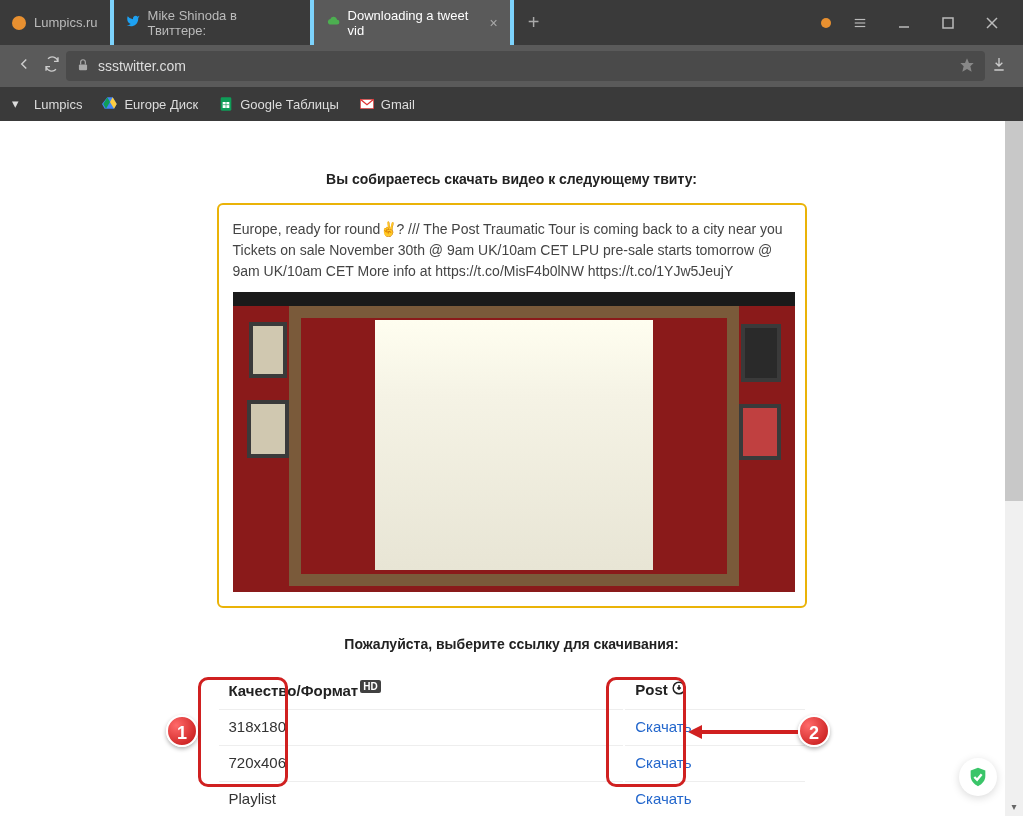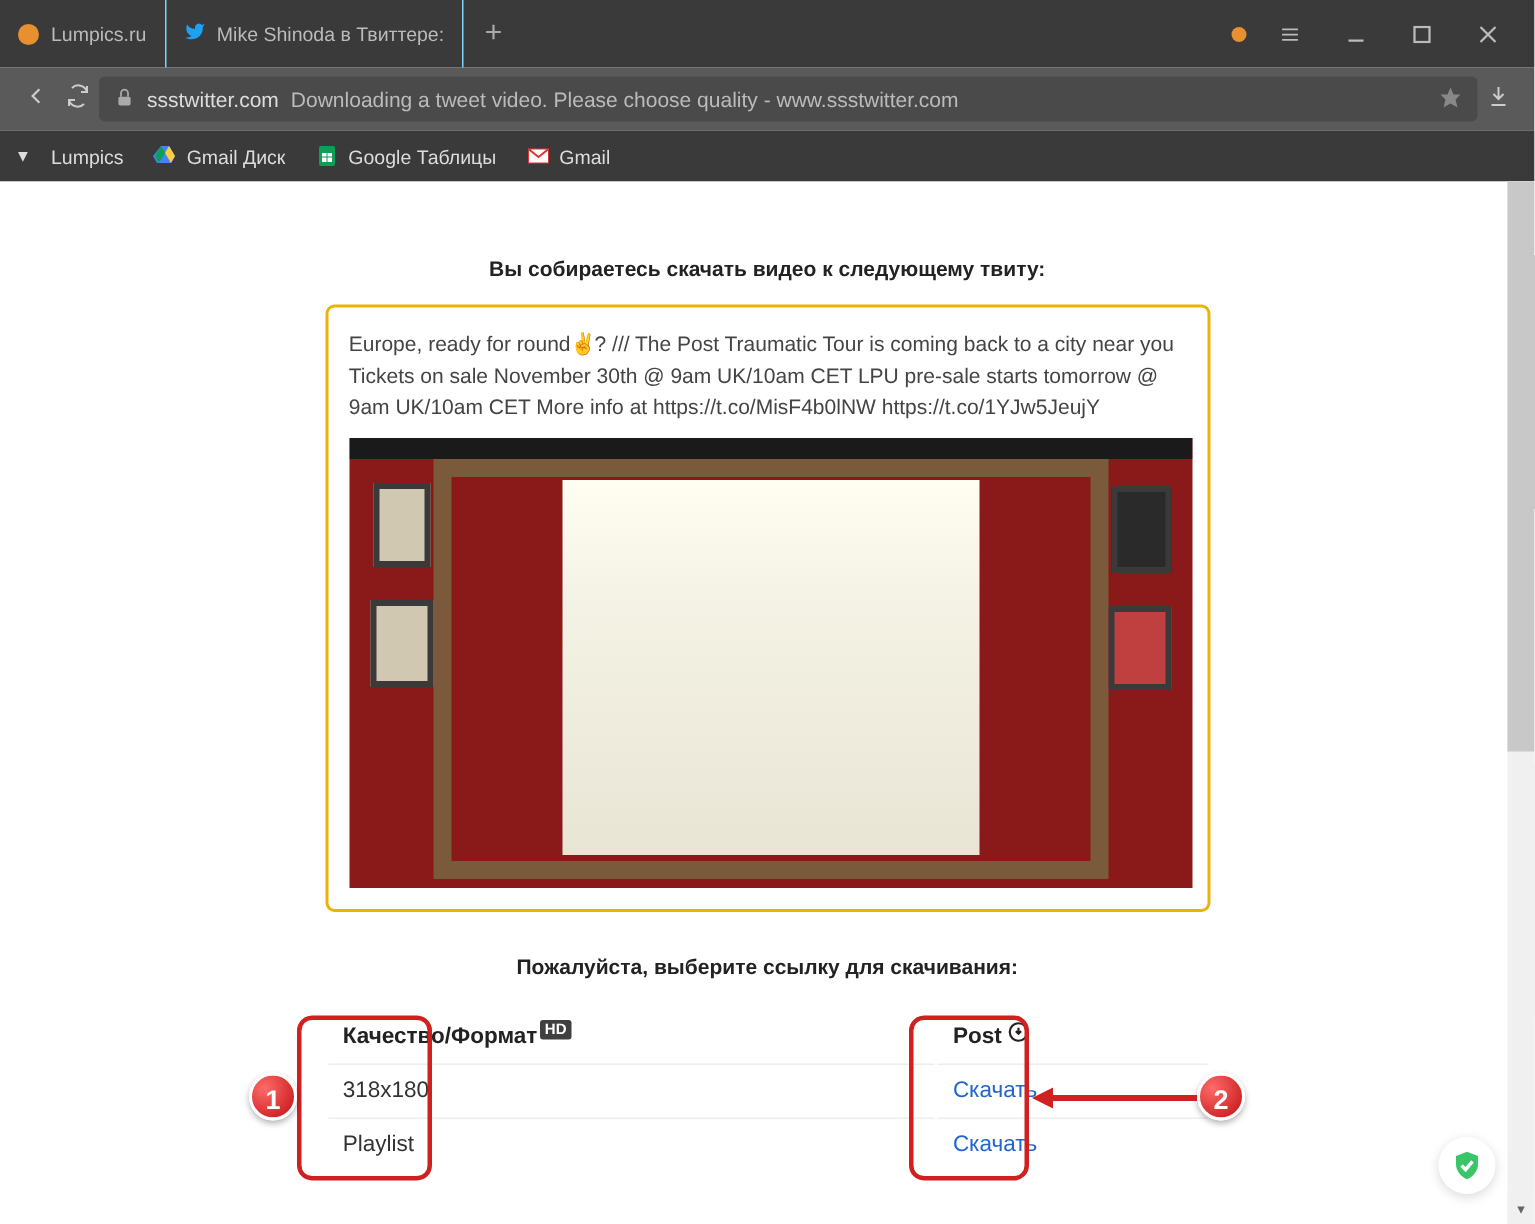--- a/index.html
+++ b/index.html
@@ -1,19 +1,19 @@
 <!DOCTYPE html>
 <html><head>
 <meta charset="utf-8">
 <style>
 * { margin: 0; padding: 0; box-sizing: border-box; font-family: -apple-system, BlinkMacSystemFont, "Segoe UI", Arial, sans-serif; }
 body { width: 1023px; height: 816px; background: #e8e8e8; overflow: hidden; position: relative; }
 
 .titlebar { height: 45px; background: #3a3a3a; display: flex; align-items: stretch; }
-.tab { display: flex; align-items: center; padding: 16px 12px; gap: 8px; color: #bbb; font-size: 13px; max-width: 200px; border-right: 1px solid #7dd3fc; justify-content: space-between; }
+.tab { display: flex; align-items: center; padding: 16px 12px; gap: 8px; color: #bbb; font-size: 13px; max-width: 200px; border-right: 4px solid #7dd3fc; justify-content: space-between; }
 .tab.active { background: #5a5a5a; color: #fff; }
 .tab-close { color: #aaa; font-size: 14px; }
 .tab-add { width: 40px; display: flex; align-items: center; justify-content: center; color: #aaa; font-size: 20px; }
 .titlebar-spacer { flex: 1; }
 .win-controls { display: flex; align-items: center; gap: 14px; padding: 0 16px; color: #bbb; }
 .win-btn { width: 30px; display: flex; justify-content: center; }
 
 .addrbar { height: 42px; background: #5a5a5a; display: flex; align-items: center; padding: 0 10px; gap: 0; }
 .nav-btn { color: #ccc; width: 28px; text-align: center; font-size: 18px; }
 .url-field { flex: 1; height: 30px; background: #4a4a4a; border-radius: 4px; display: flex; align-items: center; padding: 0 10px; gap: 8px; color: #ddd; font-size: 14px; }
@@ -69,20 +69,29 @@
     <span style="width:14px;height:14px;border-radius:50%;background:#e89030"></span>
     <span>Lumpics.ru</span>
   </div>
   <div class="tab">
     <span style="color:#1da1f2">
       <svg width="14" height="14" viewBox="0 0 24 24" fill="currentColor">
           <path d="M23 3a10.9 10.9 0 01-3.14 1.53A4.48 4.48 0 0012 8v1A10.66 10.66 0 013 4s-4 9 5 13a11.64 11.64 0 01-7 2c9 5 20 0 20-11.5a4.5 4.5 0 00-.08-.83A7.72 7.72 0 0023 3z"></path>
         </svg>
     </span>
     <span>Mike Shinoda в Твиттере:</span>
+  </div>
+  <div class="tab active">
+    <span style="color:#4caf50">
+      <svg width="14" height="14" viewBox="0 0 24 24" fill="currentColor">
+          <path d="M19 18a4 4 0 000-8 6 6 0 00-11.5-1.5A5 5 0 006 18h13z"></path>
+        </svg>
+    </span>
+    <span>Downloading a tweet vid</span>
+    <span class="tab-close">×</span>
   </div>
   <div class="tab-add">+</div>
   <div class="titlebar-spacer"></div>
   <div class="win-controls">
     <span style="width:10px;height:10px;border-radius:50%;background:#e89030"></span>
     <span class="win-btn">
       <svg width="14" height="14" viewBox="0 0 24 24" fill="none" stroke="#bbb" stroke-width="2">
           <line x1="3" y1="6" x2="21" y2="6"></line>
           <line x1="3" y1="12" x2="21" y2="12"></line>
           <line x1="3" y1="18" x2="21" y2="18"></line>
@@ -119,21 +128,20 @@
       </svg>
   </span>
   <div class="url-field">
     <span>
       <svg width="14" height="14" viewBox="0 0 24 24" fill="#aaa">
           <rect x="5" y="11" width="14" height="10" rx="2"></rect>
           <path d="M8 11V7a4 4 0 018 0v4" fill="none" stroke="#aaa" stroke-width="2"></path>
         </svg>
     </span>
     <span class="url-domain">ssstwitter.com</span>
-    <span class="url-title">Downloading a tweet video. Please choose quality - www.ssstwitter.com</span>
     <span class="star">
       <svg width="16" height="16" viewBox="0 0 24 24" fill="#888">
           <polygon points="12 2 15 9 22 9 17 14 19 22 12 18 5 22 7 14 2 9 9 9"></polygon>
         </svg>
     </span>
   </div>
   <span class="nav-btn">
     <svg width="16" height="16" viewBox="0 0 24 24" fill="none" stroke="#ccc" stroke-width="2">
         <path d="M12 3v12m-5-5l5 5 5-5M5 21h14"></path>
       </svg>
@@ -146,21 +154,21 @@
     <span>Lumpics</span>
   </div>
   <div class="bm">
     <span class="bm-icon">
       <svg width="16" height="16" viewBox="0 0 24 24">
           <path d="M8 2l8 0 6 10-4 7H4l-4-7z" fill="#4285f4"></path>
           <path d="M8 2l-6 10 4 7 6-10z" fill="#0f9d58"></path>
           <path d="M16 2l6 10-4 7-6-10z" fill="#ffcd40"></path>
         </svg>
     </span>
-    <span>Gmail Диск</span>
+    <span>Europe Диск</span>
   </div>
   <div class="bm">
     <span class="bm-icon">
       <svg width="16" height="16" viewBox="0 0 24 24">
           <rect x="4" y="2" width="16" height="20" rx="2" fill="#0f9d58"></rect>
           <rect x="7" y="9" width="10" height="9" fill="#fff"></rect>
           <line x1="12" y1="9" x2="12" y2="18" stroke="#0f9d58"></line>
           <line x1="7" y1="13" x2="17" y2="13" stroke="#0f9d58"></line>
         </svg>
     </span>
@@ -205,20 +213,24 @@
                   <path d="M12 7v7m-3-3l3 3 3-3"></path>
                 </svg></span></th>
         </tr>
       </thead>
       <tbody>
         <tr>
           <td>318x180</td>
           <td><a class="dl-link">Скачать</a></td>
         </tr>
         <tr>
+          <td>720x406</td>
+          <td><a class="dl-link">Скачать</a></td>
+        </tr>
+        <tr>
           <td>Playlist</td>
           <td><a class="dl-link">Скачать</a></td>
         </tr>
       </tbody>
     </table>
   </div>
 </div>
 
 <div class="annot-box" style="left:198px; top:677px; width:90px; height:110px"></div>
 <div class="annot-num" style="left:166px; top:715px">1</div>

